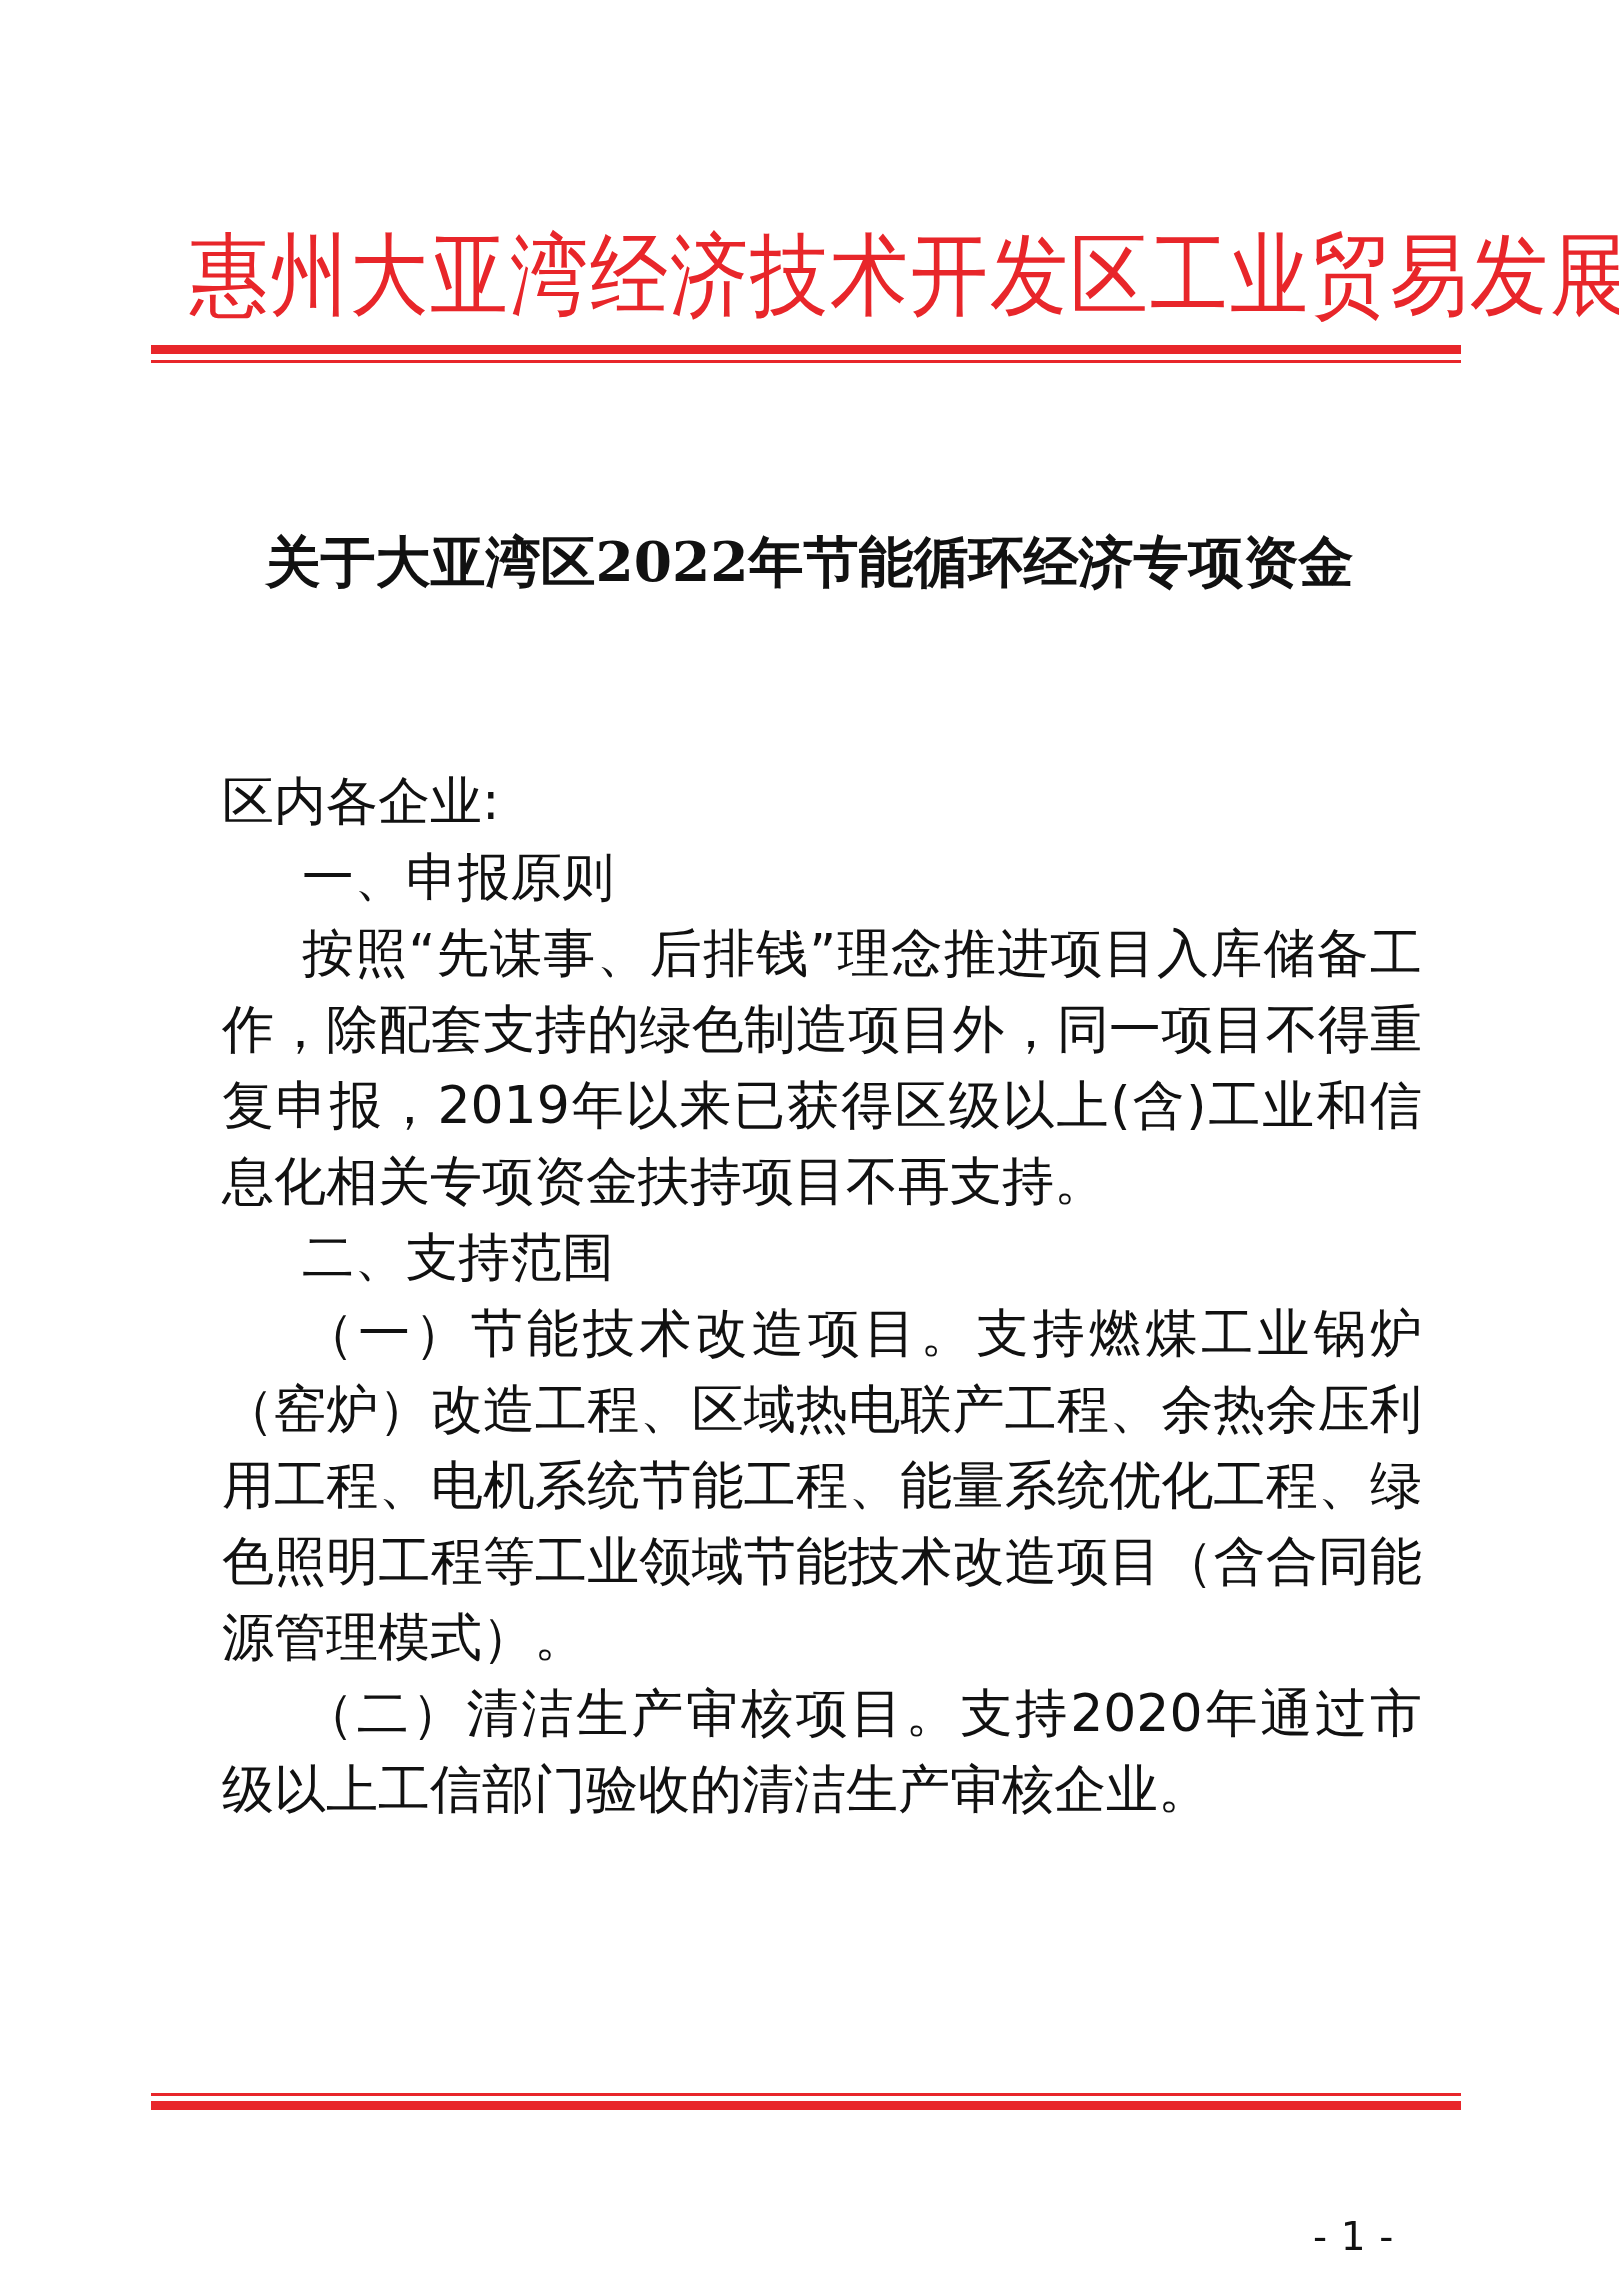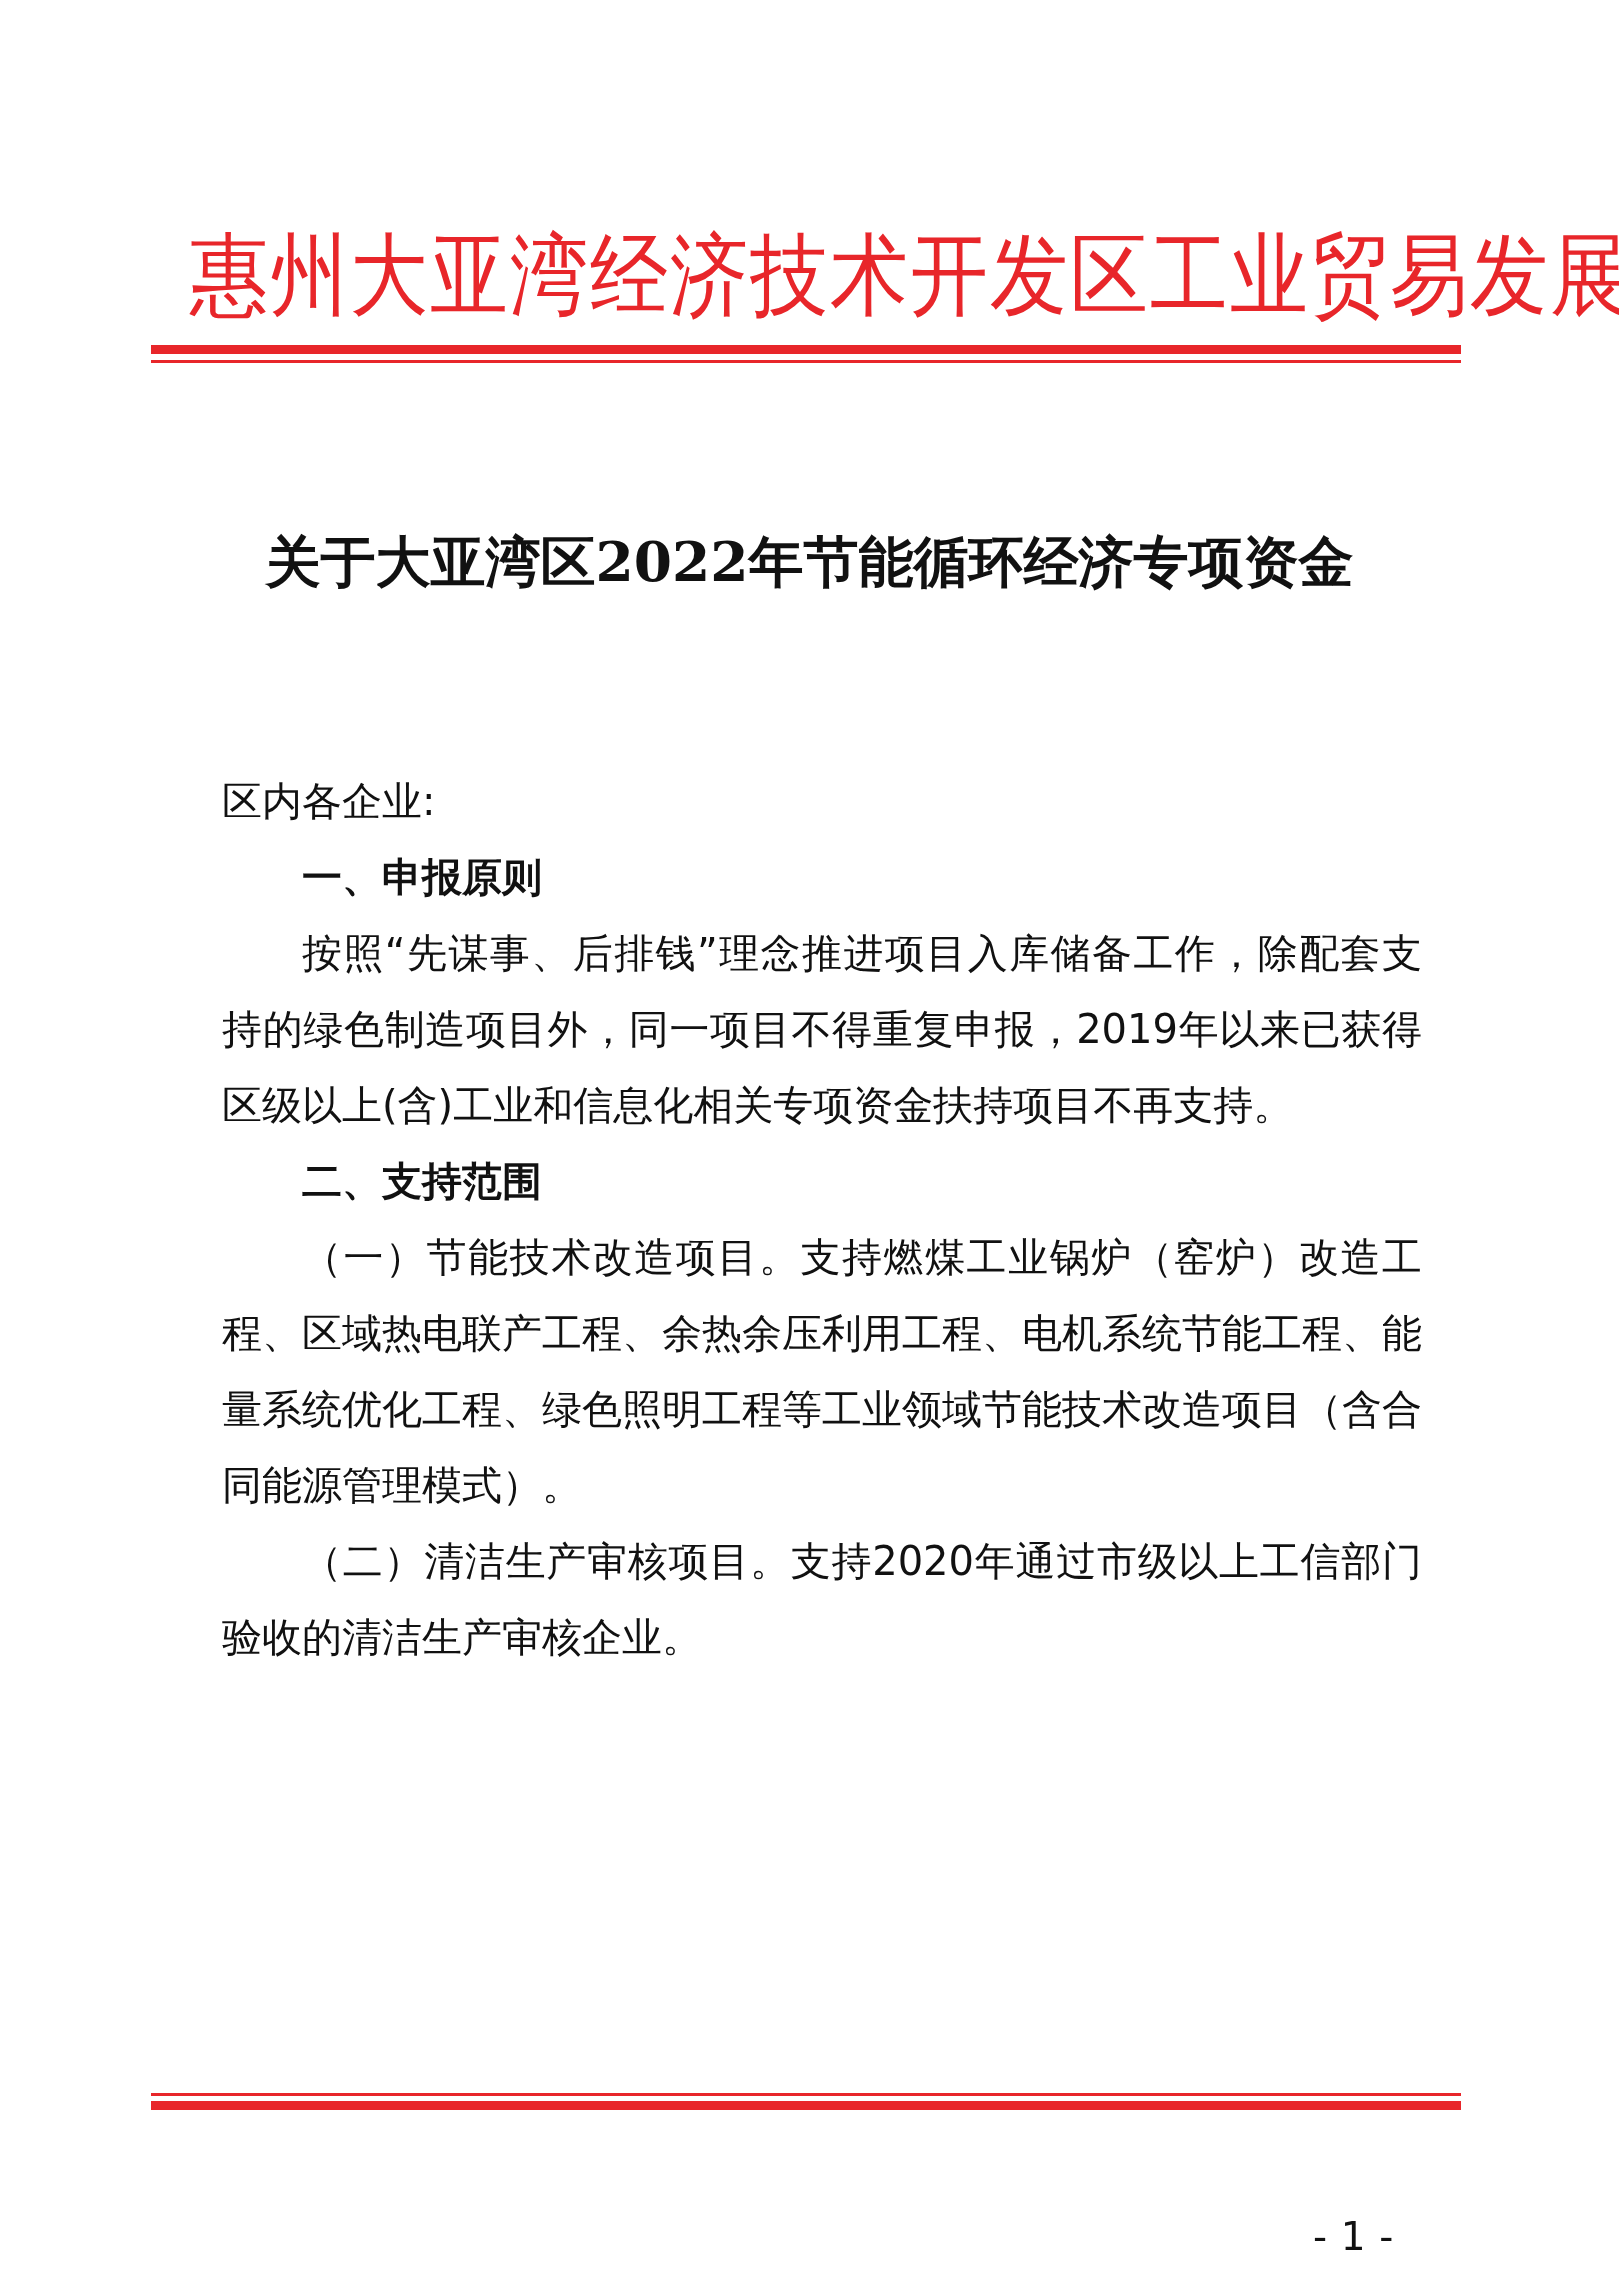--- a/index.html
+++ b/index.html
@@ -13,25 +13,25 @@
     .rule { position: absolute; left: 151px; width: 1310px; background: #e8262a; }
     .rule.top-thick { top: 345px; height: 8.8px; }
     .rule.top-thin { top: 360px; height: 2.9px; }
     .rule.bot-thin { top: 2093px; height: 2.9px; }
     .rule.bot-thick { top: 2101px; height: 8.8px; }
     .doc-title { position: absolute; left: 195px; top: 525px; width: 1229px;
                  text-align: center; font-size: 55px; line-height: 74px; font-weight: bold;
                  font-family: "DejaVu Serif", "Liberation Serif", serif; }
     .doc-title div { white-space: nowrap; text-align: center; }
     .body-text { position: absolute; left: 222px; top: 763px; width: 1200px;
-                 font-size: 40px; line-height: 76px;
+                 font-size: 52px; line-height: 76px;
                  font-family: "DejaVu Sans", "Liberation Sans", sans-serif; }
     .body-text p { margin: 0; text-align: justify; text-align-last: left; }
     .indent { text-indent: 80px; }
-    .heading { text-indent: 80px; font-weight: bold; }
+    .heading { text-indent: 80px; font-weight: normal; }
     .page-num { position: absolute; left: 1313px; top: 2214px; font-size: 39px;
                 font-family: "DejaVu Sans", "Liberation Sans", sans-serif; letter-spacing: 13.7px; }
   </style>
 </head>
 <body>
 
 <div class="header-title">惠州大亚湾经济技术开发区工业贸易发展局</div>
 <div class="rule top-thick"></div>
 <div class="rule top-thin"></div>
 

